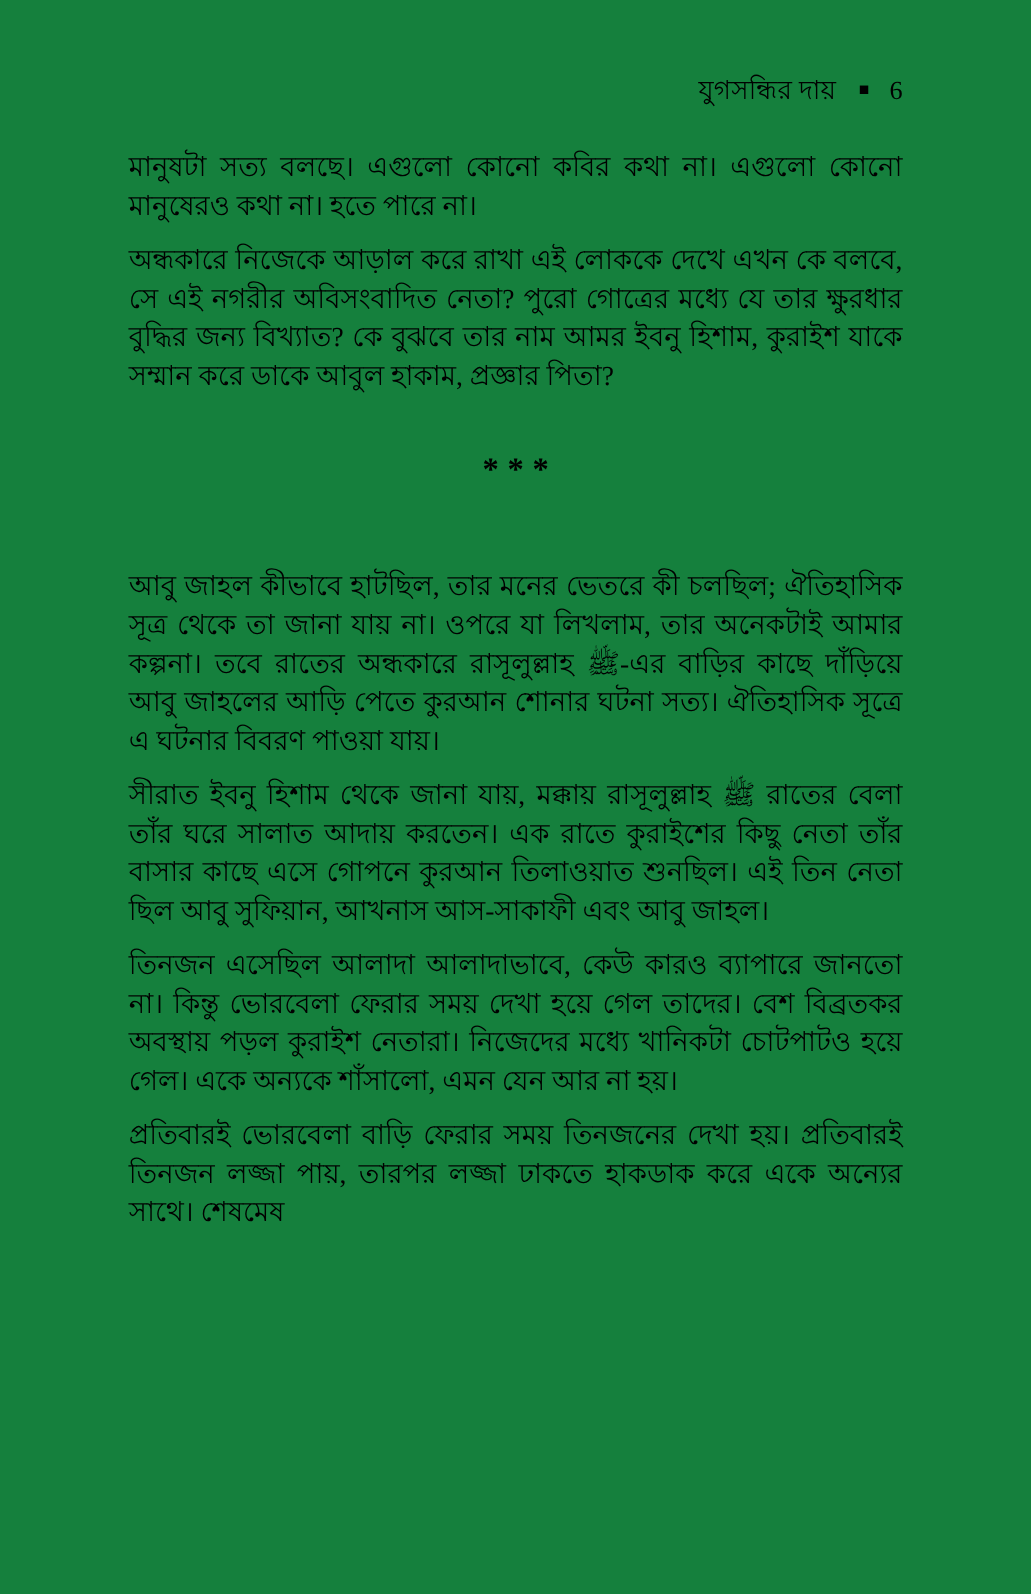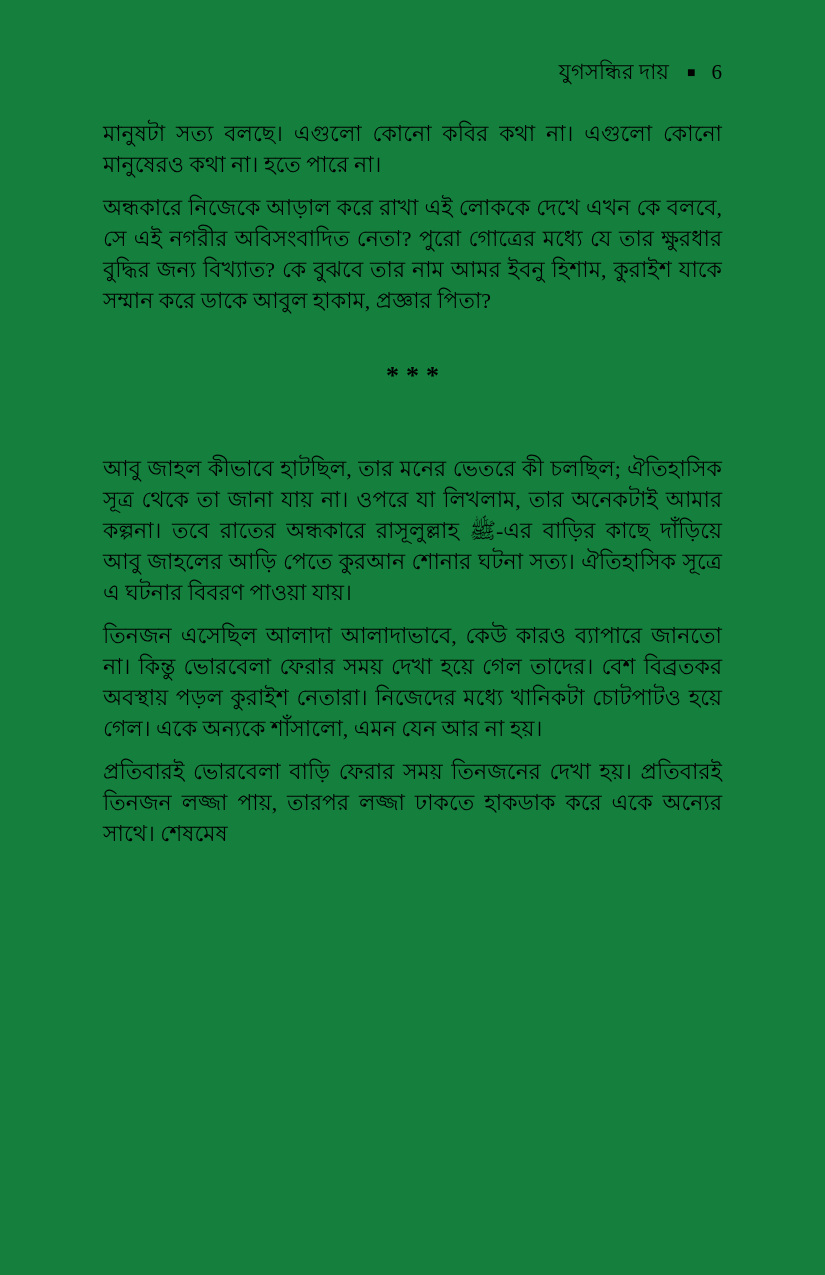--- a/index.html
+++ b/index.html
@@ -65,18 +65,19 @@
   </div>
 
   <div class="body-text">
 
     <p>মানুষটা সত্য বলছে। এগুলো কোনো কবির কথা না। এগুলো কোনো মানুষেরও কথা না। হতে পারে না।</p>
     <p>অন্ধকারে নিজেকে আড়াল করে রাখা এই লোককে দেখে এখন কে বলবে, সে এই নগরীর অবিসংবাদিত নেতা? পুরো গোত্রের মধ্যে যে তার ক্ষুরধার বুদ্ধির জন্য বিখ্যাত? কে বুঝবে তার নাম আমর ইবনু হিশাম, কুরাইশ যাকে সম্মান করে ডাকে আবুল হাকাম, প্রজ্ঞার পিতা?</p>
 
     <div class="section-divider">***</div>
 
     <p>আবু জাহল কীভাবে হাটছিল, তার মনের ভেতরে কী চলছিল; ঐতিহাসিক সূত্র থেকে তা জানা যায় না। ওপরে যা লিখলাম, তার অনেকটাই আমার কল্পনা। তবে রাতের অন্ধকারে রাসূলুল্লাহ ﷺ-এর বাড়ির কাছে দাঁড়িয়ে আবু জাহলের আড়ি পেতে কুরআন শোনার ঘটনা সত্য। ঐতিহাসিক সূত্রে এ ঘটনার বিবরণ পাওয়া যায়।</p>
+    <p>সীরাত ইবনু হিশাম থেকে জানা যায়, মক্কায় রাসূলুল্লাহ ﷺ রাতের বেলা তাঁর ঘরে সালাত আদায় করতেন। এক রাতে কুরাইশের কিছু নেতা তাঁর বাসার কাছে এসে গোপনে কুরআন তিলাওয়াত শুনছিল। এই তিন নেতা ছিল আবু সুফিয়ান, আখনাস আস-সাকাফী এবং আবু জাহল।</p>
     <p>তিনজন এসেছিল আলাদা আলাদাভাবে, কেউ কারও ব্যাপারে জানতো না। কিন্তু ভোরবেলা ফেরার সময় দেখা হয়ে গেল তাদের। বেশ বিব্রতকর অবস্থায় পড়ল কুরাইশ নেতারা। নিজেদের মধ্যে খানিকটা চোটপাটও হয়ে গেল। একে অন্যকে শাঁসালো, এমন যেন আর না হয়।</p>
     <p>প্রতিবারই ভোরবেলা বাড়ি ফেরার সময় তিনজনের দেখা হয়। প্রতিবারই তিনজন লজ্জা পায়, তারপর লজ্জা ঢাকতে হাকডাক করে একে অন্যের সাথে। শেষমেষ</p>
 
   </div>
 
 </div>
 
 </body></html>

